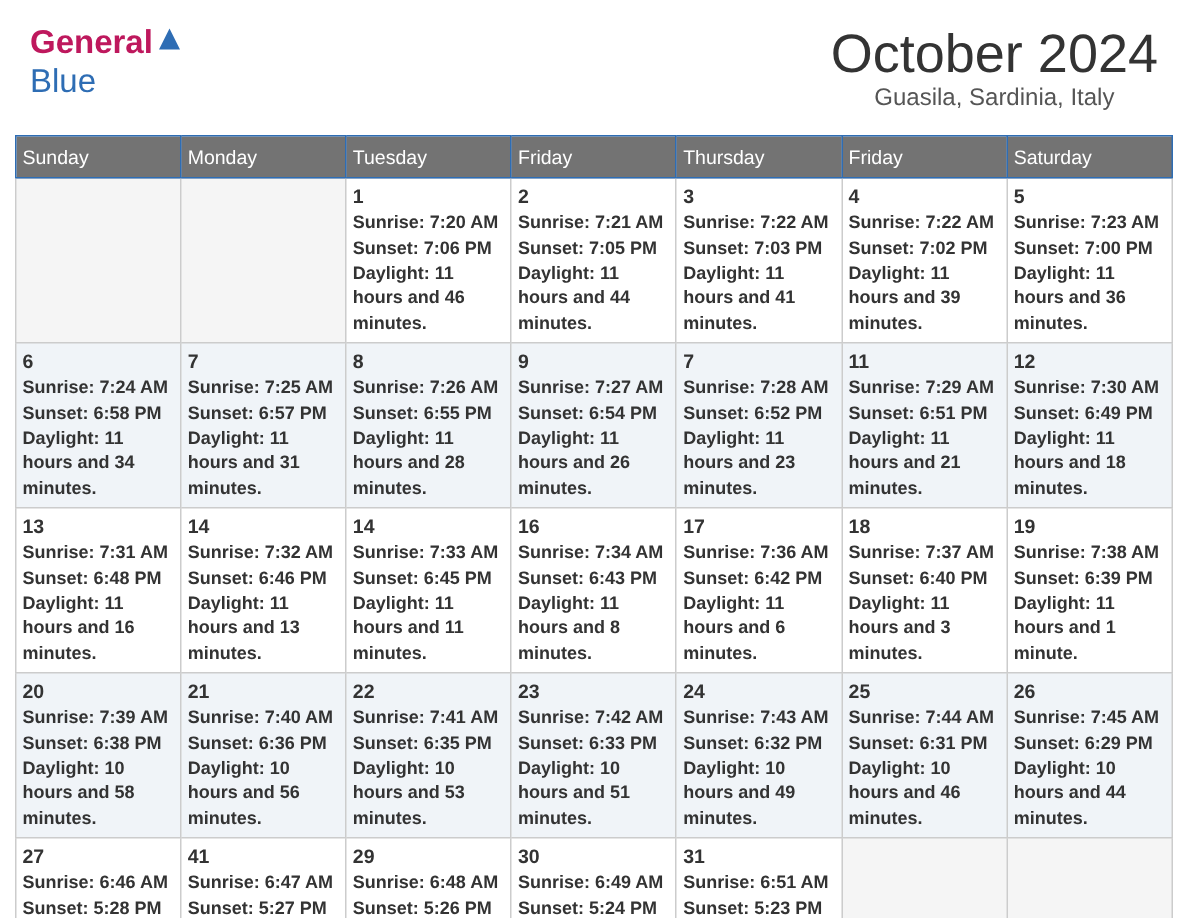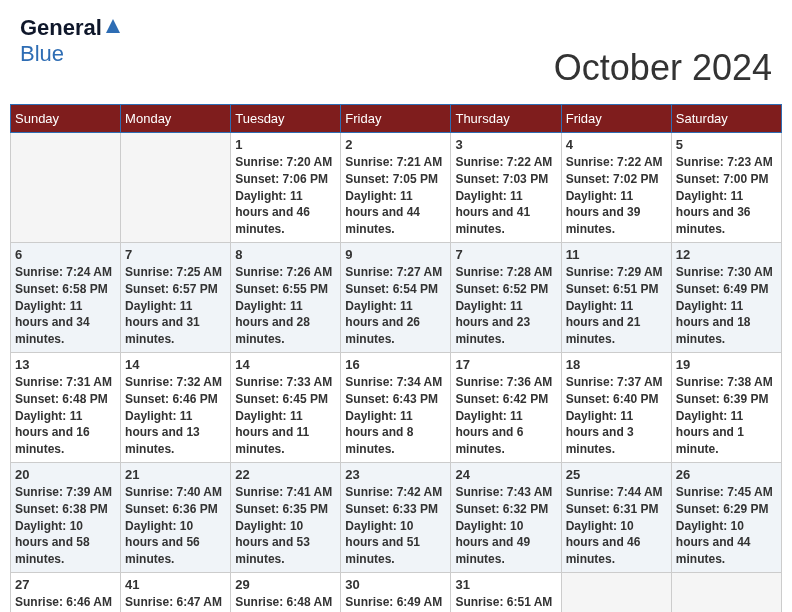--- a/index.html
+++ b/index.html
@@ -18,51 +18,50 @@
       padding: 5px 10px;
     }
     .logo {
       display: flex;
       flex-direction: column;
       align-items: flex-start;
     }
     .logo-general {
       font-size: 22px;
       font-weight: bold;
-      color: #0f172a;
+      color: #be185d;
     }
     .logo-blue {
       font-size: 22px;
       font-weight: normal;
       color: #2e6db4;
     }
     .logo-row {
       display: flex;
       align-items: center;
     }
     .title-section {
       text-align: center;
-      margin-top: 32px;
     }
     .month-title {
       font-size: 36px;
       font-weight: normal;
       color: #333;
     }
     .location {
       font-size: 16px;
       color: #555;
     }
     .calendar {
       width: 100%;
       border-collapse: collapse;
       font-size: 11px;
     }
     .calendar th {
-      background-color: #7f1d1d;
+      background-color: #737373;
       color: #fff;
       padding: 6px 4px;
       text-align: left;
       font-size: 13px;
       font-weight: normal;
       border: 1px solid #2e6db4;
     }
     .calendar td {
       border: 1px solid #ccc;
       vertical-align: top;
@@ -101,20 +100,21 @@
       <span style="display:inline-block; margin-left:2px; vertical-align:middle;">
         <svg width="18" height="18" viewBox="0 0 18 18">
           <polygon points="2,16 9,2 16,16" fill="#2e6db4"></polygon>
         </svg>
       </span>
     </div>
     <span class="logo-blue">Blue</span>
   </div>
   <div class="title-section">
     <div class="month-title">October 2024</div>
+    <div class="location">Guasila, Sardinia, Italy</div>
   </div>
 </div>
 
 <table class="calendar">
   <thead>
     <tr>
     <th>Sunday</th>
         <th>Monday</th>
         <th>Tuesday</th>
         <th>Friday</th>

